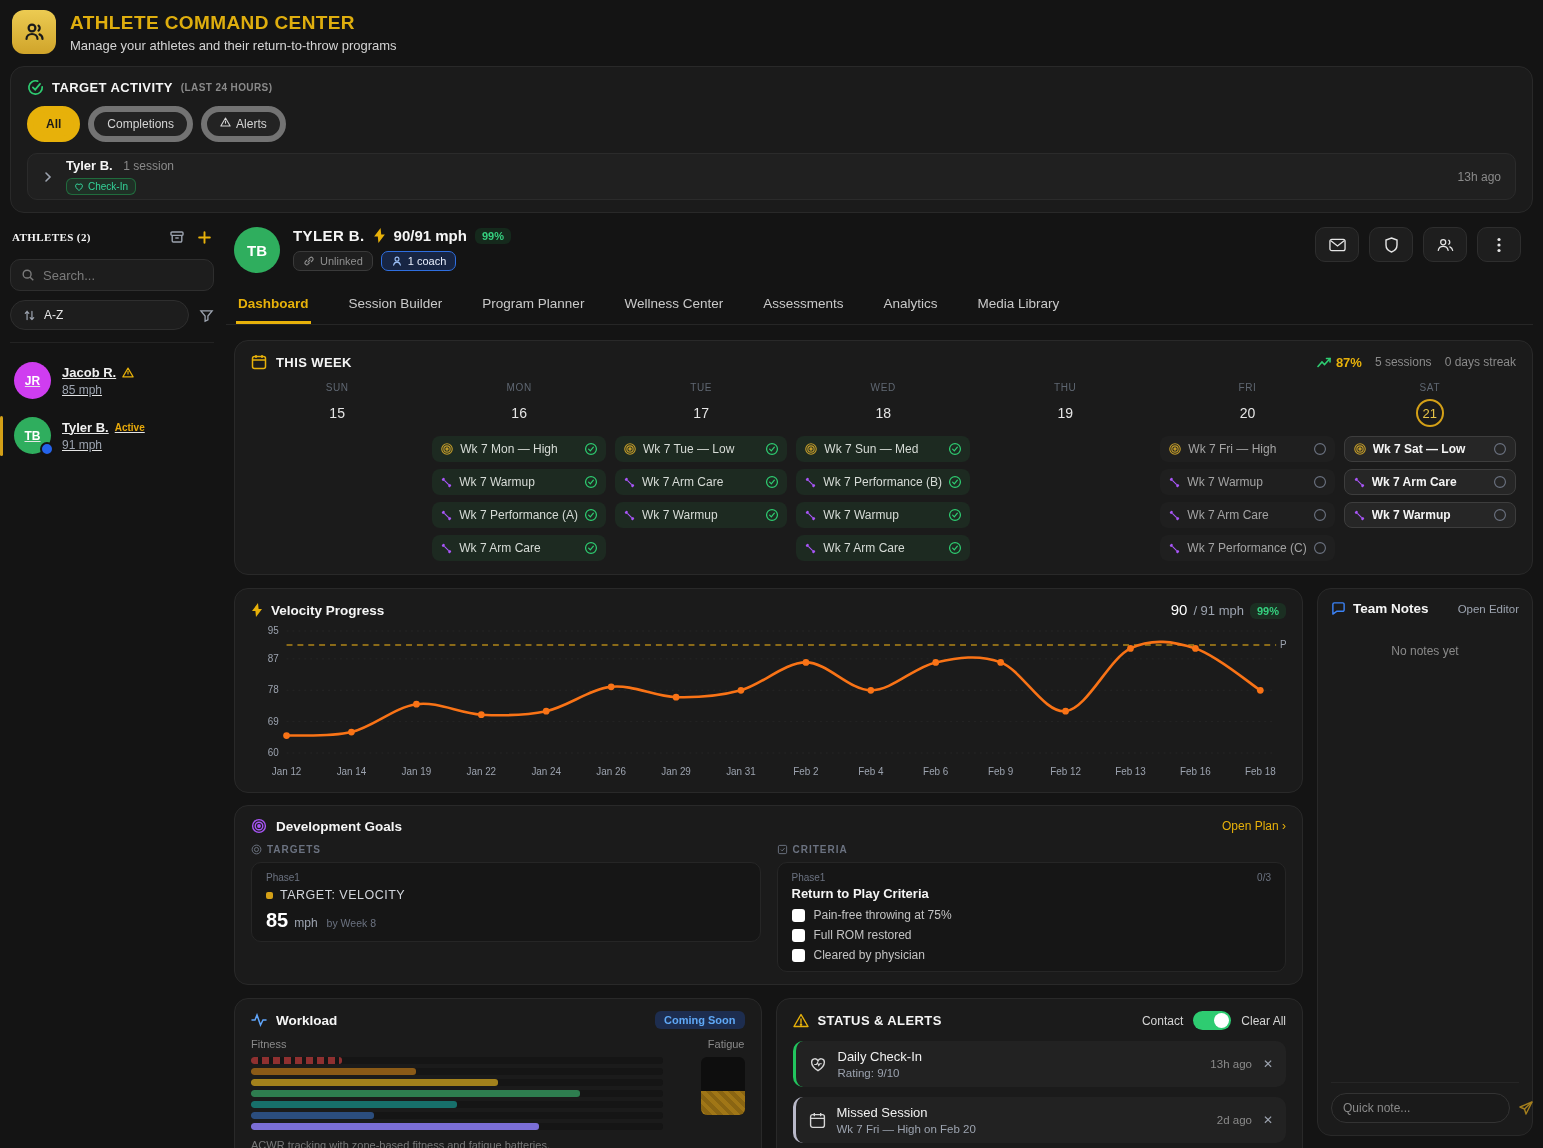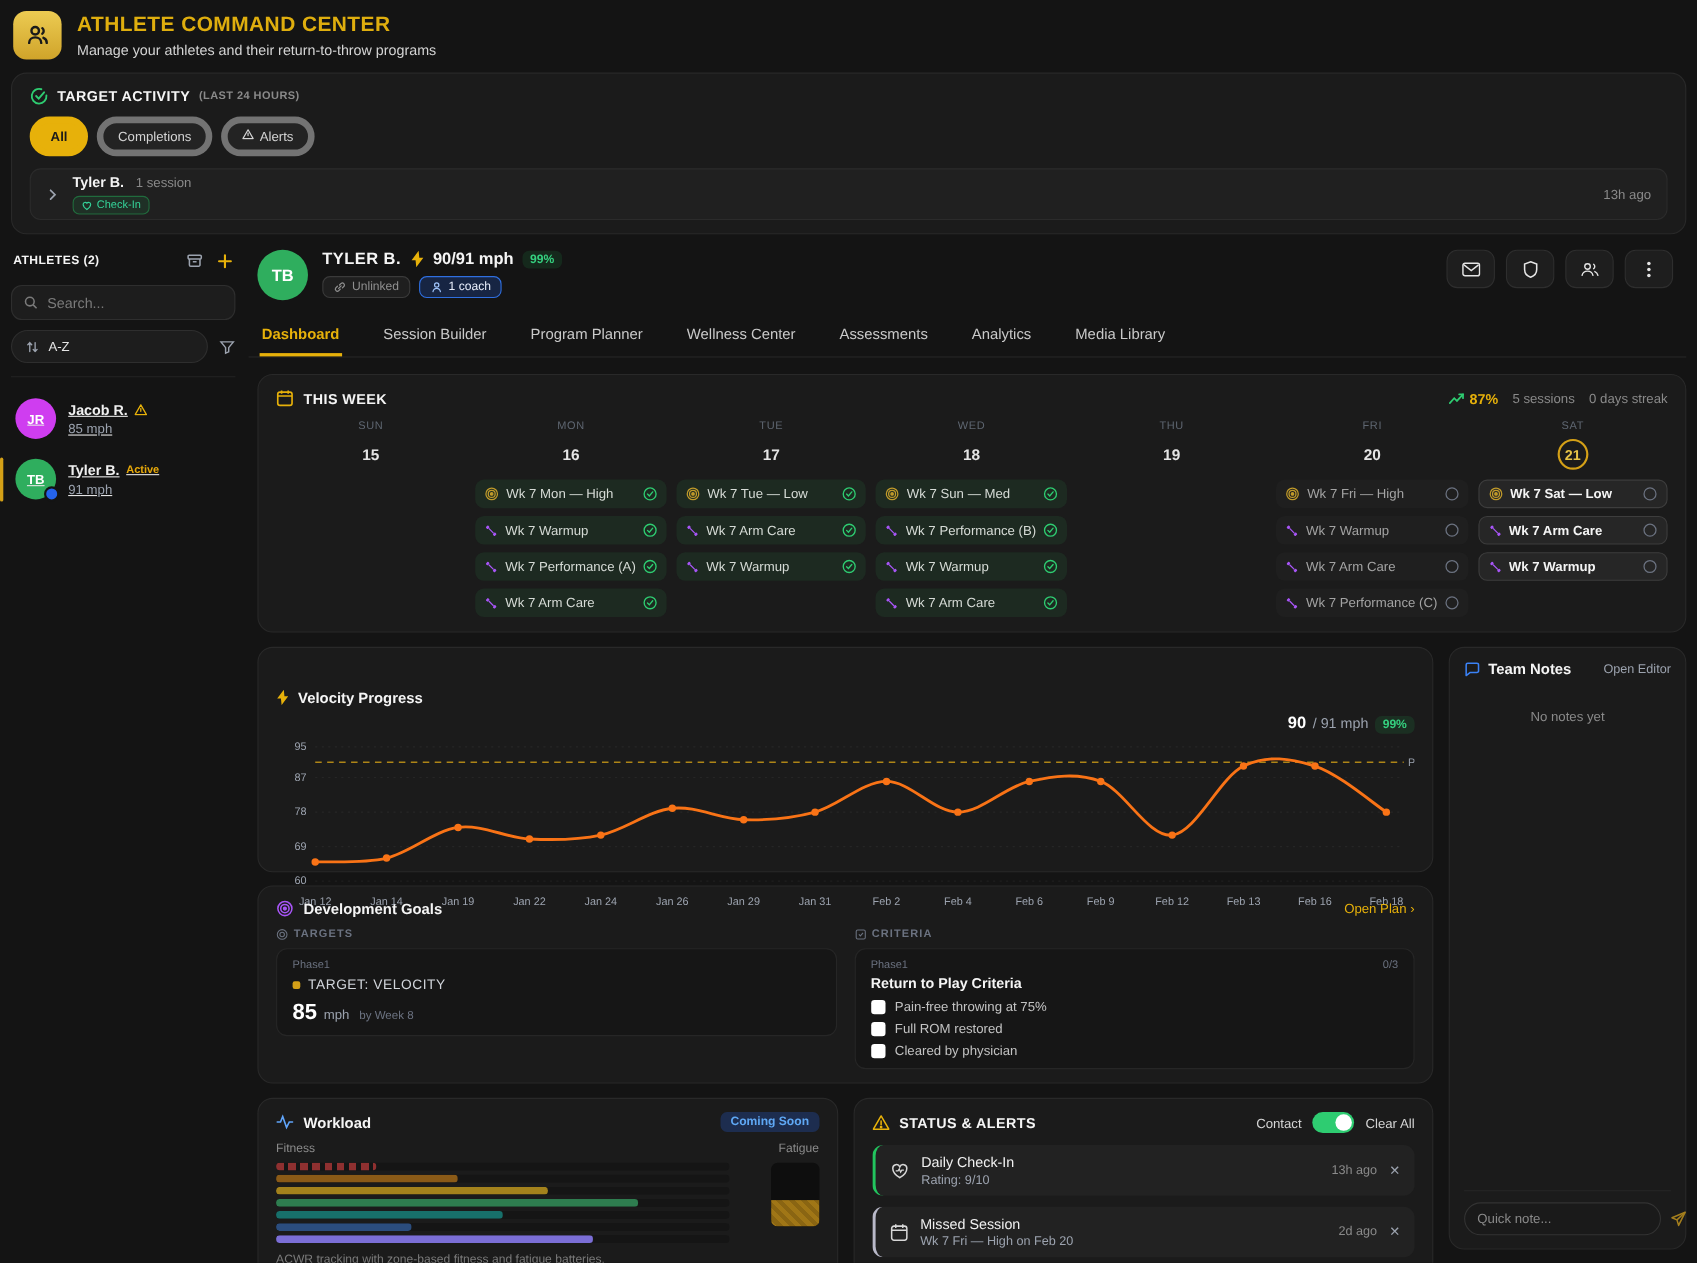--- a/index.html
+++ b/index.html
@@ -29,21 +29,21 @@
   .badge-checkin { display:inline-flex; align-items:center; gap:4px; margin-top:5px; font-size:10px; color:#34d399; background:rgba(34,197,94,.1); border:1px solid rgba(34,197,94,.4); border-radius:6px; padding:2px 7px; }
   .act-time { margin-left:auto; color:#8a8a8a; font-size:12px; }
 
   
   .content-row { display:flex; gap:12px; padding:12px 10px 0 10px; }
   .sidebar { width:204px; flex:none; position:relative; }
   .main { flex:1; min-width:0; }
 
   
   .sb-head { display:flex; align-items:center; padding:4px 2px; }
-  .sb-title { font-size:11px; color:#f5f5f5; }
+  .sb-title { font-size:11px; color:#f5f5f5;font-family:Liberation Serif, serif; }
   .sb-icons { margin-left:auto; display:flex; align-items:center; gap:12px; }
   .sb-search { margin-top:10px; height:32px; background:#1d1d1d; border:1px solid #2e2e2e; border-radius:10px; display:flex; align-items:center; gap:8px; padding:0 10px; }
   .sb-search input { background:transparent; border:0; outline:0; color:#e5e5e5; font-size:13px; width:100%; font-family:inherit; }
   .sb-search input::placeholder { color:#7a7a7a; }
   .sb-sort-row { margin-top:9px; display:flex; align-items:center; gap:10px; padding-bottom:12px; border-bottom:1px solid #232323; }
   .sb-sort { flex:1; height:30px; background:#1d1d1d; border:1px solid #2e2e2e; border-radius:16px; display:flex; align-items:center; gap:8px; padding:0 12px; font-size:12px; color:#e5e5e5; cursor:pointer; }
   .ath-list { margin-top:10px; }
   .ath-row { display:flex; align-items:center; gap:11px; padding:9px 4px; position:relative; cursor:pointer;text-decoration:underline; }
   .ath-row .sel-bar { position:absolute; left:-10px; top:8px; width:3px; height:40px; border-radius:2px; background:#d4a017; }
   .avatar { width:37px; height:37px; border-radius:50%; display:flex; align-items:center; justify-content:center; color:#fff; font-weight:700; font-size:12px; position:relative; flex:none; }
@@ -72,38 +72,38 @@
   .tab.active { color:#e7b10a; font-weight:700; border-bottom-color:#e7b10a; }
 
   
   .week-card { margin:15px 0 0 8px; padding:13px 16px; }
   .week-head { display:flex; align-items:center; gap:9px; }
   .week-title { font-size:13px; color:#f5f5f5; }
   .week-stats { margin-left:auto; display:flex; align-items:center; gap:13px; font-size:12px; color:#8a8a8a; }
   .week-pct { color:#e7b10a; font-weight:800; font-size:13px; }
   .week-grid { display:grid; grid-template-columns:repeat(7,1fr); column-gap:9px; margin-top:12px; }
   .day-name { text-align:center; font-size:10px; color:#5f6772; letter-spacing:.6px; }
-  .day-num { text-align:center; font-size:14px; font-weight:700; color:#e5e5e5; margin-top:6px; height:28px; display:flex; align-items:center; justify-content:center; }
+  .day-num { text-align:center; font-size:14px; font-weight:400; color:#e5e5e5; margin-top:6px; height:28px; display:flex; align-items:center; justify-content:center; }
   .day-num .today-ring { width:28px; height:28px; border-radius:50%; border:2px solid #d4a017; color:#e8c547; display:flex; align-items:center; justify-content:center; font-size:13px; }
   .chips { display:flex; flex-direction:column; gap:7px; margin-top:9px; }
   .chip { height:26px; border-radius:8px; padding:0 8px; display:flex; align-items:center; gap:6px; font-size:12px; cursor:pointer; }
   .chip .lbl { flex:1; white-space:nowrap; overflow:hidden; }
   .chip.done { background:#1d2a21; color:#d6dbd6; }
   .chip.pend { background:#1f1f1f; color:#a3a3a3; }
   .chip.today { background:#262626; border:1px solid #3d3d3d; color:#f5f5f5; font-weight:600; }
 
   
   .lower { display:flex; gap:14px; margin:13px 0 0 8px; align-items:flex-start; }
   .left-col { flex:1; min-width:0; }
 
   .chart-card { padding:12px 16px; height:205px; }
   .chart-head { display:flex; align-items:center; gap:8px; }
   .chart-title { font-size:13.5px; font-weight:700; color:#f5f5f5; }
   .chart-now { margin-left:auto; display:flex; align-items:baseline; gap:6px; }
-  .chart-now .big { font-size:15px; font-weight:700; color:#fff;margin-top:48px; }
+  .chart-now .big { font-size:15px; font-weight:400; color:#fff; }
   .chart-now .goal { font-size:13px; color:#9ca3af; }
 
   .goals-card { margin-top:12px; padding:12px 16px; height:180px; }
   .goals-head { display:flex; align-items:center; gap:9px; }
   .goals-title { font-size:13.5px; font-weight:700; color:#f5f5f5; }
   .link-yellow { margin-left:auto; color:#e7b10a; font-size:12px; cursor:pointer; }
   .goals-cols { display:grid; grid-template-columns:1fr 1fr; gap:16px; margin-top:10px; }
   .sec-label { display:flex; align-items:center; gap:5px; font-size:10px; font-weight:700; letter-spacing:1px; color:#6b7280; }
   .inner-card { margin-top:7px; background:#161616; border:1px solid #262626; border-radius:10px; padding:9px 14px; }
   .phase { font-size:10px; color:#6b7280; }

